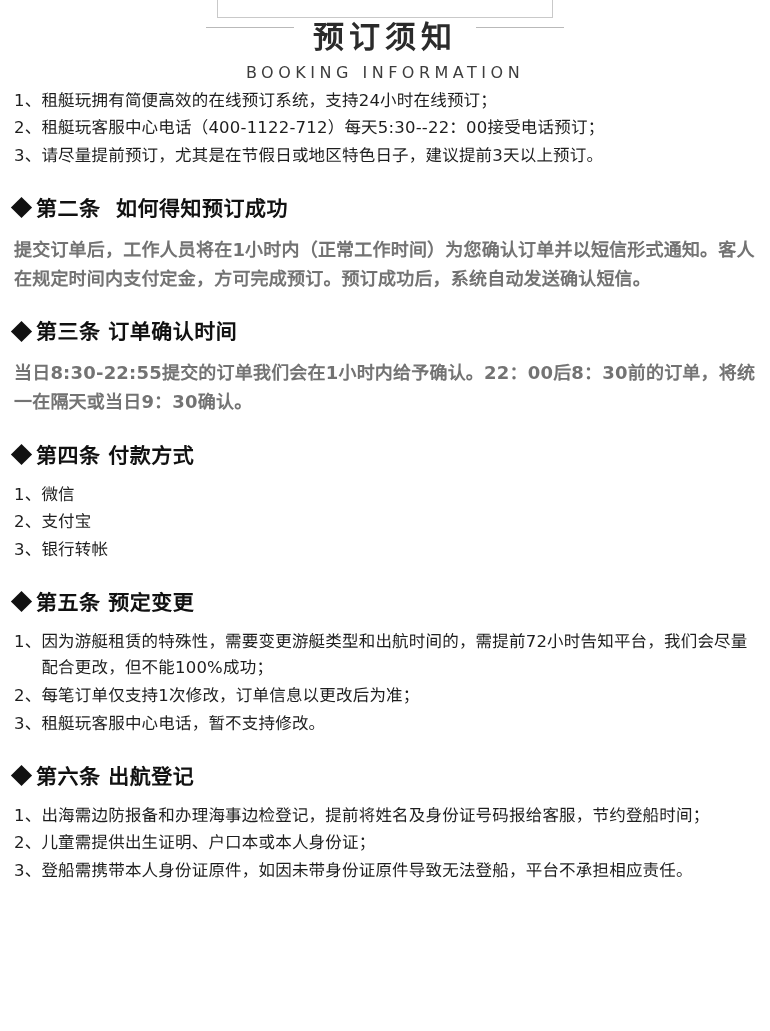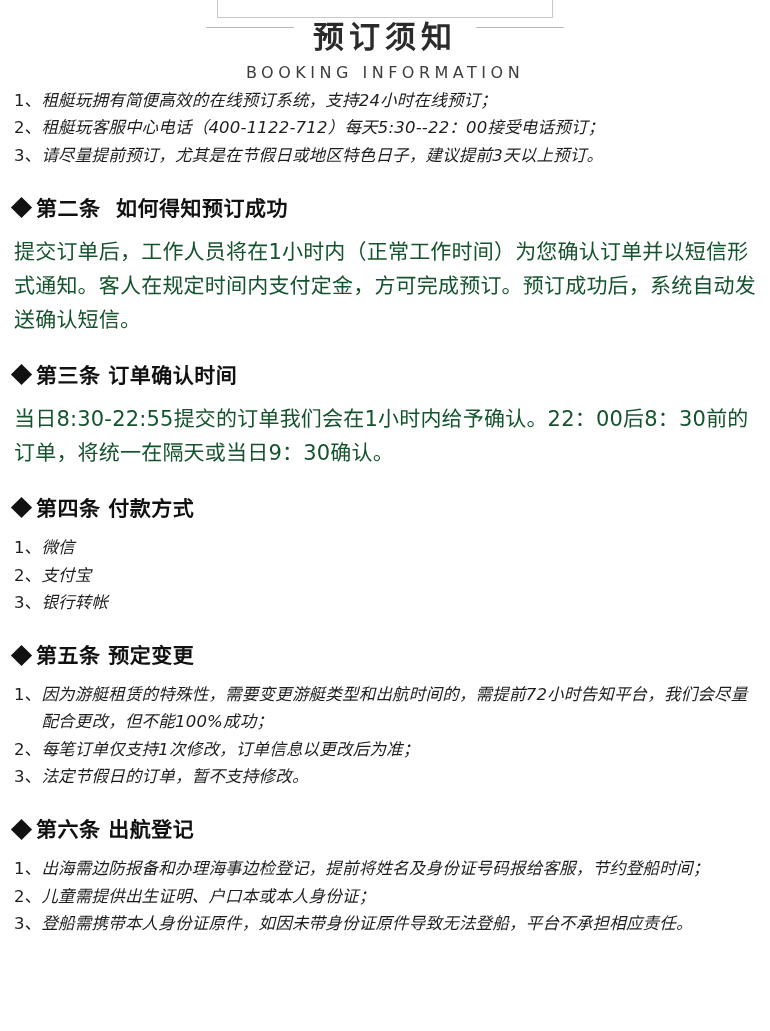--- a/index.html
+++ b/index.html
@@ -96,25 +96,26 @@
     margin-right: 7px;
     flex: none;
     position: relative;
     top: 1px;
   }
   .sec-head-text {
     white-space: pre;
   }
 
   .para {
-    font-size: 21px;
+    font-size: 18px;
     line-height: 1.62;
-    color: #14532d;
+    color: #737373;
     margin: 0 0 2px 0;
     letter-spacing: 0.2px;
+    font-weight: bold;
   }
   .para.block {
     margin-bottom: 0;
   }
   .list {
     margin: 0;
     padding: 0;
     list-style: none;
   }
   .list-item {
@@ -125,21 +126,20 @@
     align-items: flex-start;
     letter-spacing: 0.2px;
     margin-bottom: 1px;
   }
   .list-num {
     flex: none;
     white-space: pre;
   }
   .list-text {
     flex: 1;
-    font-style: italic;
   }
 </style>
 </head>
 <body>
 
 <div class="page">
 
   <div class="header">
     <div class="header-box"></div>
     <span class="header-title">预订须知</span>
@@ -215,21 +215,21 @@
       <li class="list-item">
         <span class="list-num">1、</span>
         <span class="list-text">因为游艇租赁的特殊性，需要变更游艇类型和出航时间的，需提前72小时告知平台，我们会尽量配合更改，但不能100%成功；</span>
       </li>
       <li class="list-item">
         <span class="list-num">2、</span>
         <span class="list-text">每笔订单仅支持1次修改，订单信息以更改后为准；</span>
       </li>
       <li class="list-item">
         <span class="list-num">3、</span>
-        <span class="list-text">法定节假日的订单，暂不支持修改。</span>
+        <span class="list-text">租艇玩客服中心电话，暂不支持修改。</span>
       </li>
     </ul>
   </div>
 
   <div class="section">
     <div class="sec-head">
       <span class="diamond-icon"></span>
       <span class="sec-head-text">第六条 出航登记</span>
     </div>
     <ul class="list">

